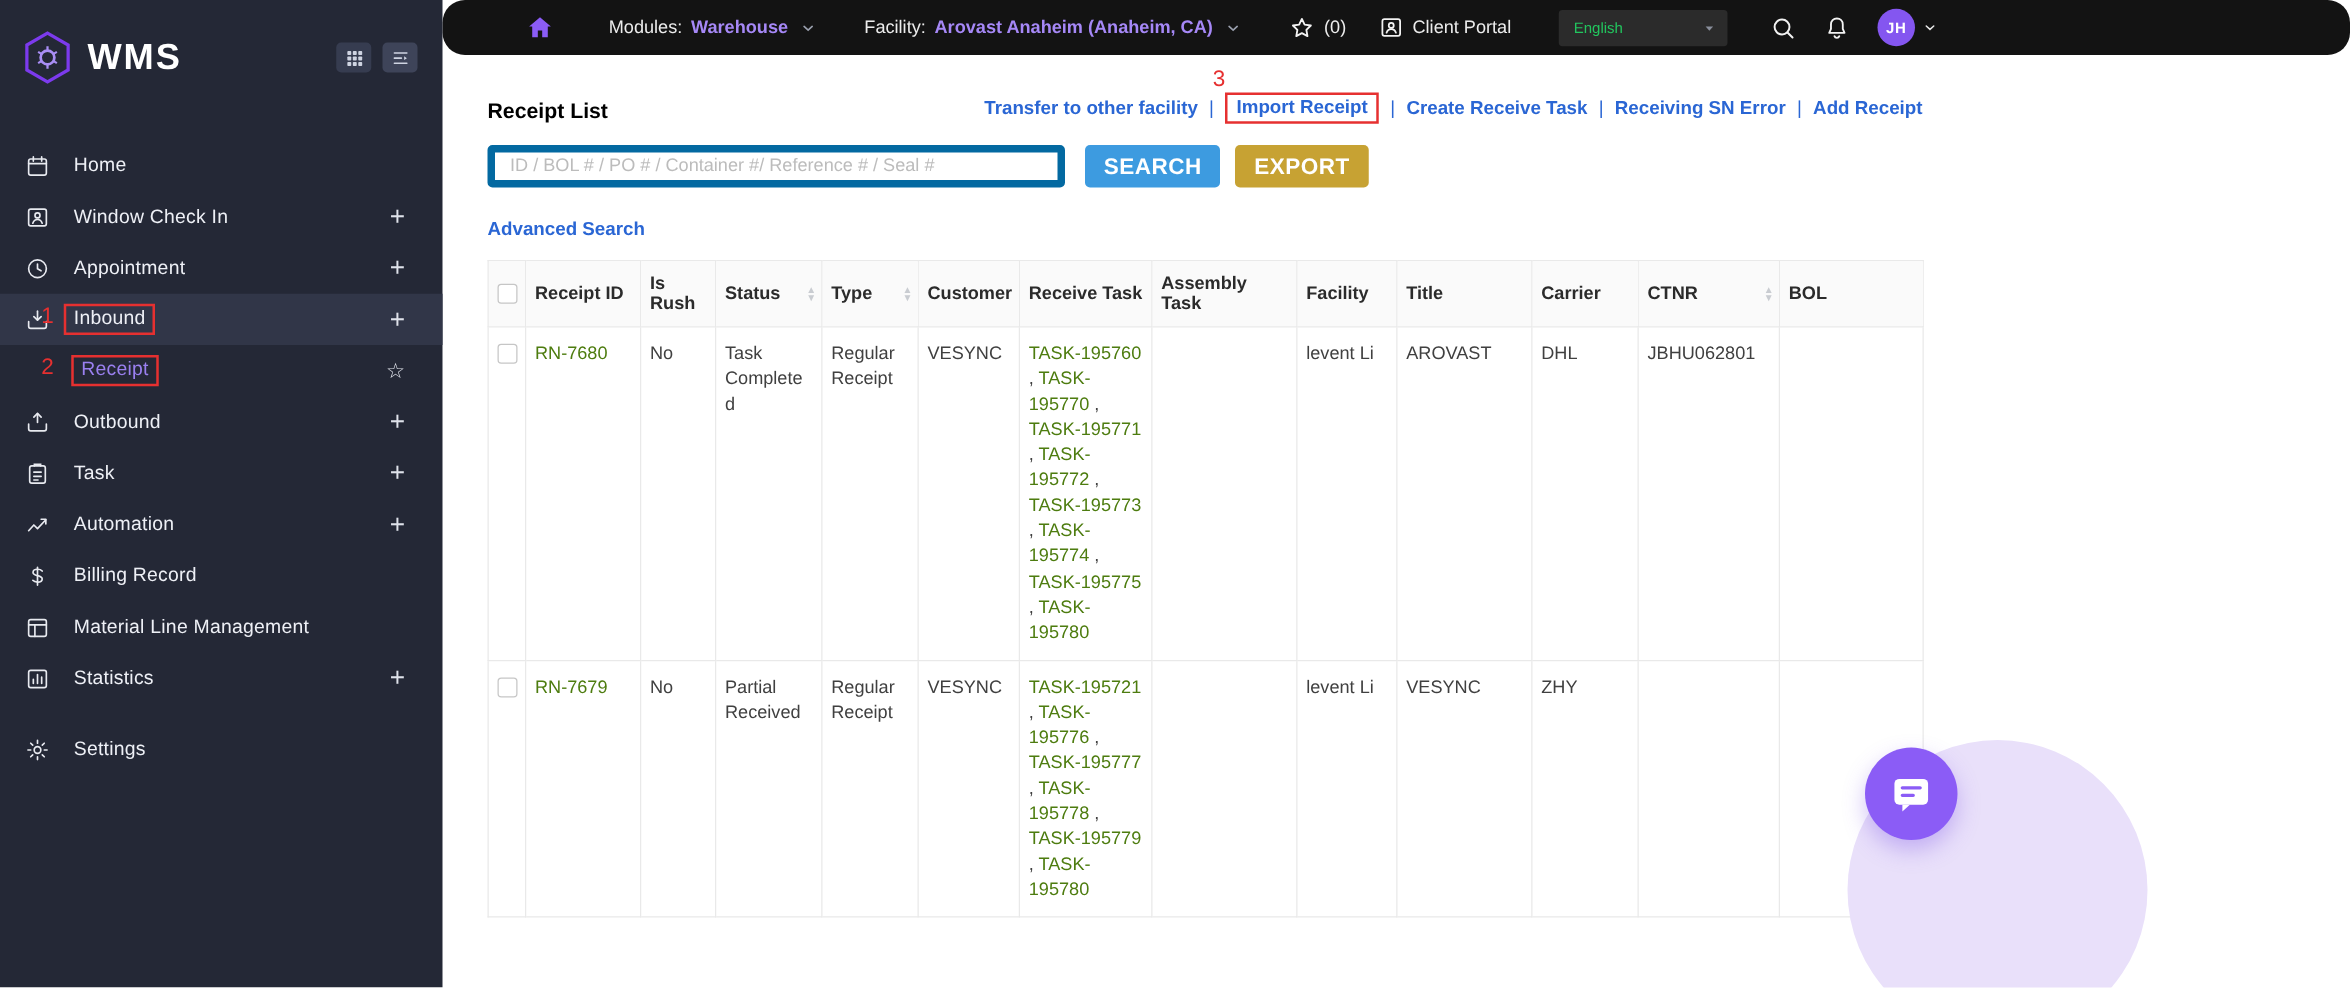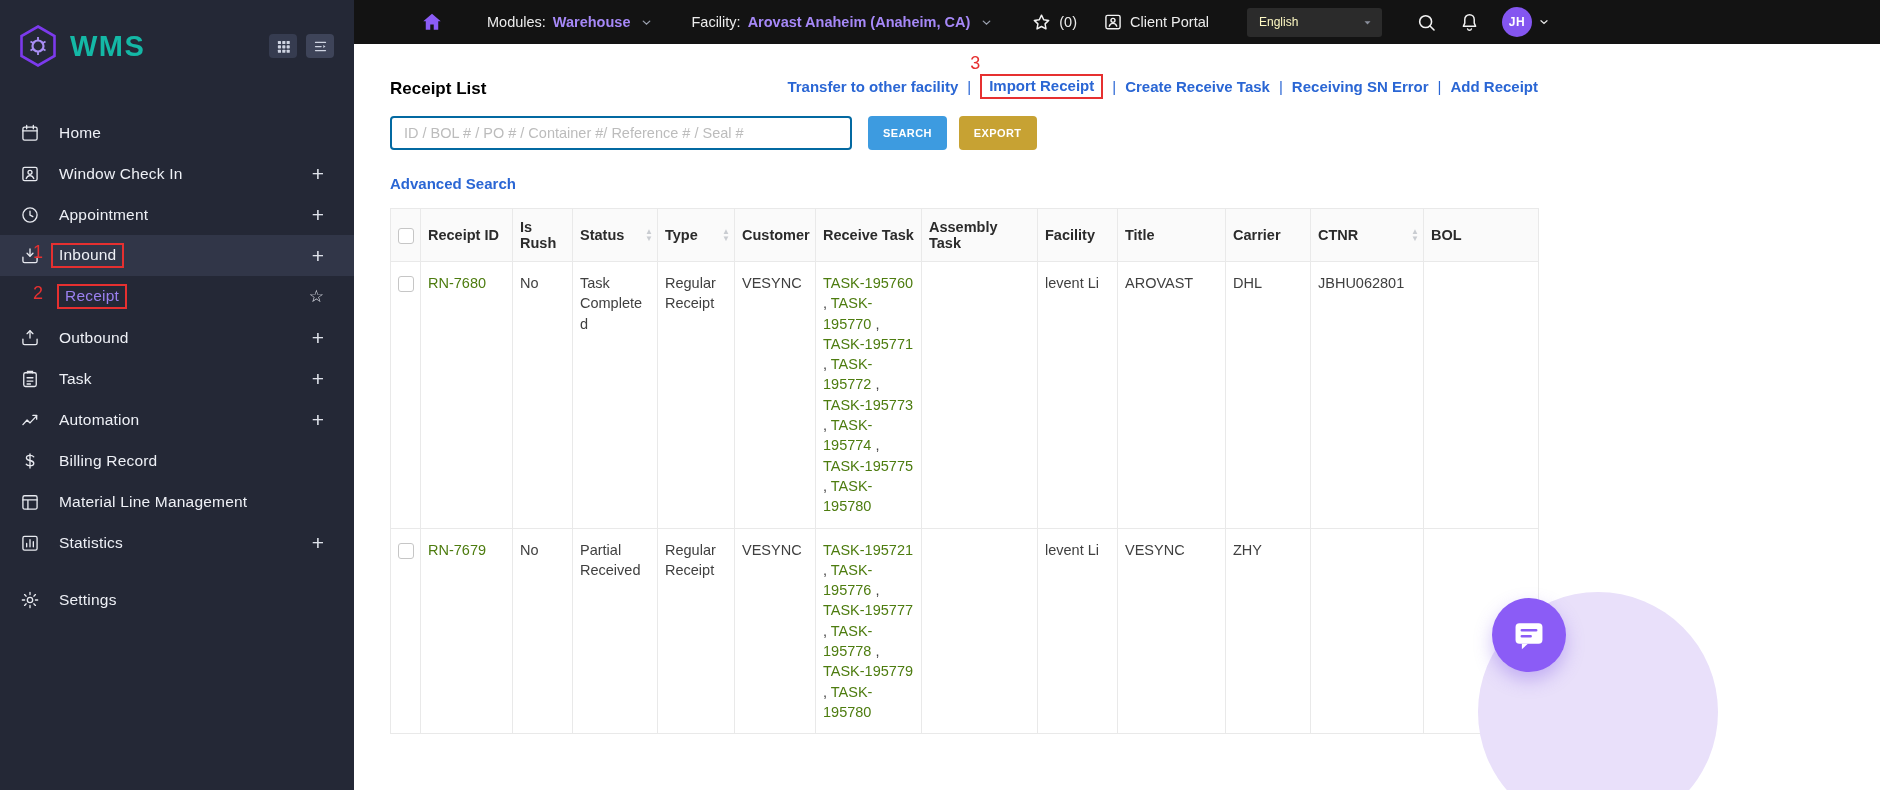--- a/index.html
+++ b/index.html
@@ -6,64 +6,64 @@
   * { box-sizing: border-box; }
   html, body { margin:0; padding:0; }
   body {
     width:1880px; height:790px; overflow:hidden; position:relative;
     background:#fff; font-family:"Liberation Sans","DejaVu Sans",sans-serif;
   }
 
   
   .sidebar { position:absolute; left:0; top:0; bottom:0; width:354px; background:#242836; z-index:5; }
   .brand-row { display:flex; align-items:center; padding:24px 20px 18px 18px; }
-  .brand-text { font-size:29px; font-weight:700; color:#14b8a6; letter-spacing:1.5px; margin-left:12px; }
+  .brand-text { font-size:29px; font-weight:700; color:#ffffff; letter-spacing:1.5px; margin-left:12px; }
   .brand-btns { margin-left:auto; display:flex; gap:9px; }
   .bbtn { width:28px; height:24px; border:none; border-radius:4px; background:#363c50; display:flex; align-items:center; justify-content:center; cursor:pointer; padding:0; }
   .bbtn:last-child { background:#3e4459; }
   .menu { padding-top:26px; }
   .menu.footer { padding-top:16px; }
   .side-item { position:relative; display:flex; align-items:center; height:41px; padding:0 30px 0 20px; cursor:pointer; }
   .side-item.active { background:#313648; }
   .side-icon { width:20px; height:20px; margin-right:19px; display:inline-flex; align-items:center; justify-content:center; flex:0 0 auto; }
   .side-label { color:#eef0f6; font-size:15.5px; font-weight:500; letter-spacing:.2px; white-space:nowrap; }
   .side-item.sub { padding-left:65px; }
   .side-item.sub .side-label { color:#9a80f0; }
   .side-plus { margin-left:auto; color:#dfe2ea; font-size:21px; font-weight:300; line-height:1; }
   .side-star { margin-left:auto; color:#dfe2ea; font-size:17px; line-height:1; }
   .ann-num { position:absolute; left:33px; top:7px; color:#e63030; font-size:18px; font-weight:500; z-index:2; }
   .ann-box { border:2px solid #e63030; padding:1px 6px 2px; margin-left:-8px; }
 
   
-  .topbar { position:absolute; left:354px; top:0; width:1526px; height:44px; background:#131313; display:flex; align-items:center; padding:0 342px 0 67px; z-index:4; }
+  .topbar { position:absolute; left:354px; top:0; width:1526px; height:44px; background:#131313; display:flex; align-items:center; padding:0 342px 0 67px; z-index:4;border-radius:18px; }
   .tb-home { display:inline-flex; margin-right:44px; cursor:pointer; }
   .tb-group { display:inline-flex; align-items:center; gap:7px; margin-right:38px; cursor:pointer; white-space:nowrap; }
   .tb-label { color:#ececec; font-size:14.5px; }
   .tb-value { color:#a688f7; font-size:14.5px; font-weight:600; }
   .tb-chev { display:inline-flex; margin-left:3px; }
   .tb-right { margin-left:auto; display:inline-flex; align-items:center; }
-  .lang-select { width:135px; height:29px; background:#2b2b2b; border-radius:3px; display:inline-flex; align-items:center; justify-content:space-between; padding:0 9px 0 12px; color:#fef9c3; font-size:12px; cursor:pointer; margin-right:34px; }
+  .lang-select { width:135px; height:29px; background:#2b2b2b; border-radius:3px; display:inline-flex; align-items:center; justify-content:space-between; padding:0 9px 0 12px; color:#22c55e; font-size:12px; cursor:pointer; margin-right:34px; }
   .tb-icon { display:inline-flex; margin-right:22px; cursor:pointer; }
   .avatar { width:30px; height:30px; border-radius:50%; background:#8456f0; color:#fff; font-size:12px; font-weight:700; display:inline-flex; align-items:center; justify-content:center; letter-spacing:.5px; cursor:pointer; }
   .av-chev { display:inline-flex; margin-left:6px; cursor:pointer; }
 
   
   .content { position:absolute; left:354px; top:44px; width:1526px; height:746px; background:#fff; padding:30px 0 0 36px; overflow:hidden; }
   .page-head { width:1148px; display:flex; align-items:flex-end; justify-content:space-between; }
   .page-title { margin:0; font-size:17px; font-weight:700; color:#000000; }
   .header-links { display:flex; align-items:center; white-space:nowrap; }
   .hlink { color:#2a66d4; text-decoration:none; font-weight:700; font-size:15px; }
   .hsep { color:#2a66d4; margin:0 9px; font-weight:400; font-size:15px; }
   .ann-wrap { position:relative; display:inline-block; border:2px solid #e63030; padding:1px 7px 2px; }
   .ann-num3 { position:absolute; top:-23px; left:-12px; color:#e63030; font-size:18px; font-weight:500; }
 
   .search-row { margin-top:17px; display:flex; align-items:center; }
-  .search-input { width:462px; height:34px; border:2px solid #0369a1; border-radius:4px; padding:0 12px; font-size:14.5px; color:#333; font-family:inherit; outline:none; }
+  .search-input { width:462px; height:34px; border:6px solid #0369a1; border-radius:4px; padding:0 12px; font-size:14.5px; color:#333; font-family:inherit; outline:none; }
   .search-input::placeholder { color:#bcbcbc; }
-  .btn { height:34px; border:none; border-radius:4px; color:#fff; font-weight:700; font-size:11px; letter-spacing:.4px; padding:0 15px; cursor:pointer; font-family:inherit; }
+  .btn { height:34px; border:none; border-radius:4px; color:#fff; font-weight:700; font-size:18px; letter-spacing:.4px; padding:0 15px; cursor:pointer; font-family:inherit; }
   .btn-search { background:#3d9be0; margin-left:16px; }
   .btn-export { background:#c7a233; margin-left:12px; }
   .adv-link { display:inline-block; margin-top:25px; color:#2a66d4; font-weight:700; font-size:15px; text-decoration:none; }
 
   .grid { margin-top:15px; border-collapse:collapse; table-layout:fixed; width:1148px; }
   .grid th, .grid td { border:1px solid #e9e9e9; }
   .grid thead th { background:#fafafa; text-align:left; font-size:14.5px; font-weight:700; color:#2b2b2b; padding:10px 7px; position:relative; }
   .grid tbody td { font-size:14.5px; color:#404040; padding:11px 7px; vertical-align:top; line-height:1.4; word-wrap:break-word; }
   .cell-check { text-align:center; padding:10px 4px; }
   .grid input[type=checkbox] { appearance:none; -webkit-appearance:none; width:16px; height:16px; border:1px solid #c6c6c6; border-radius:3px; background:#fff; margin:0; vertical-align:middle; cursor:pointer; }

